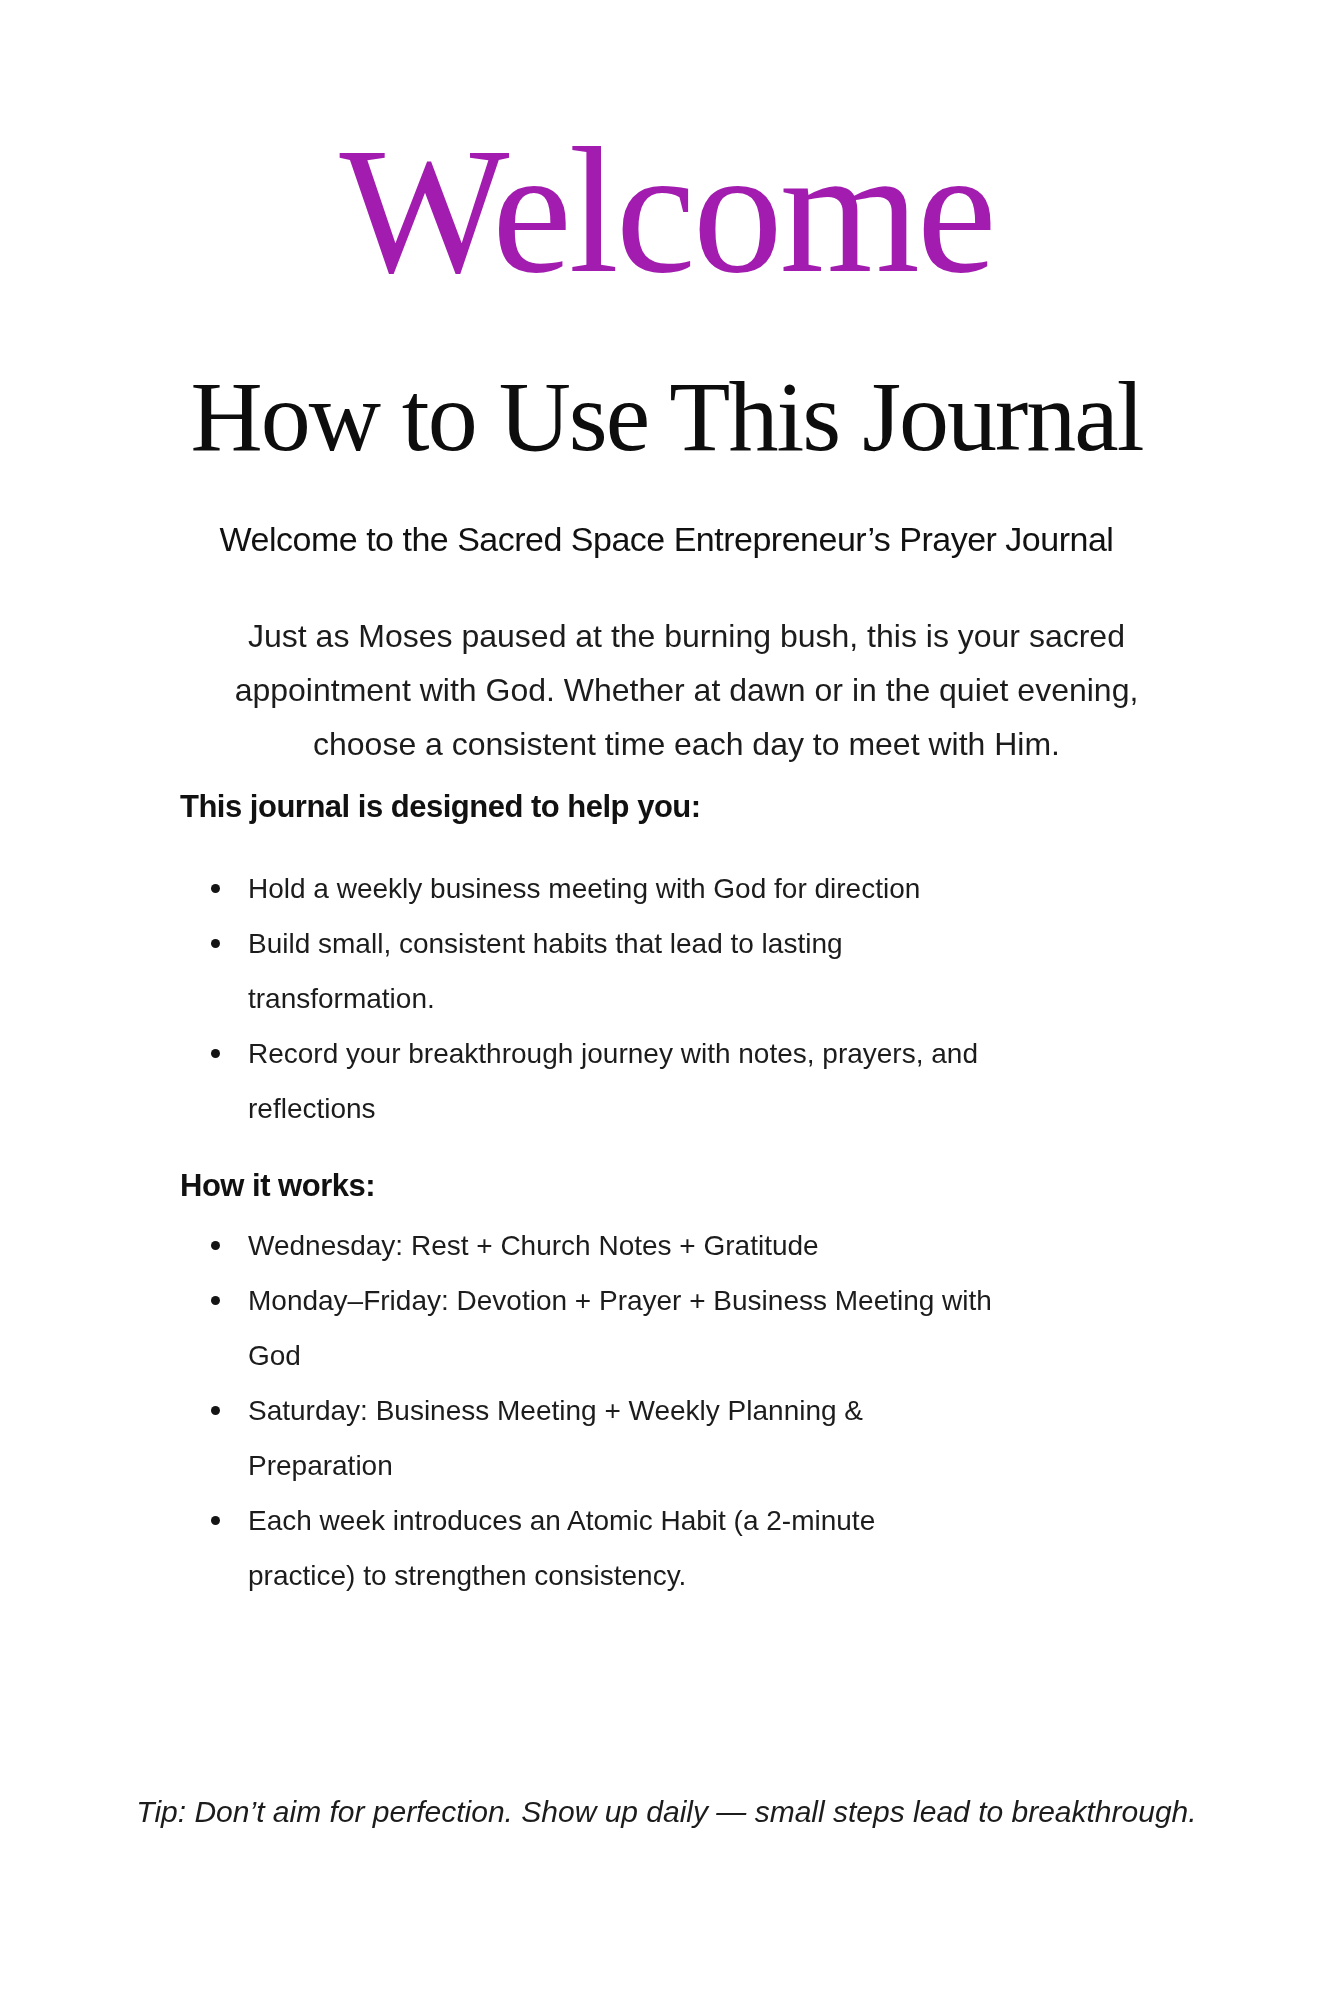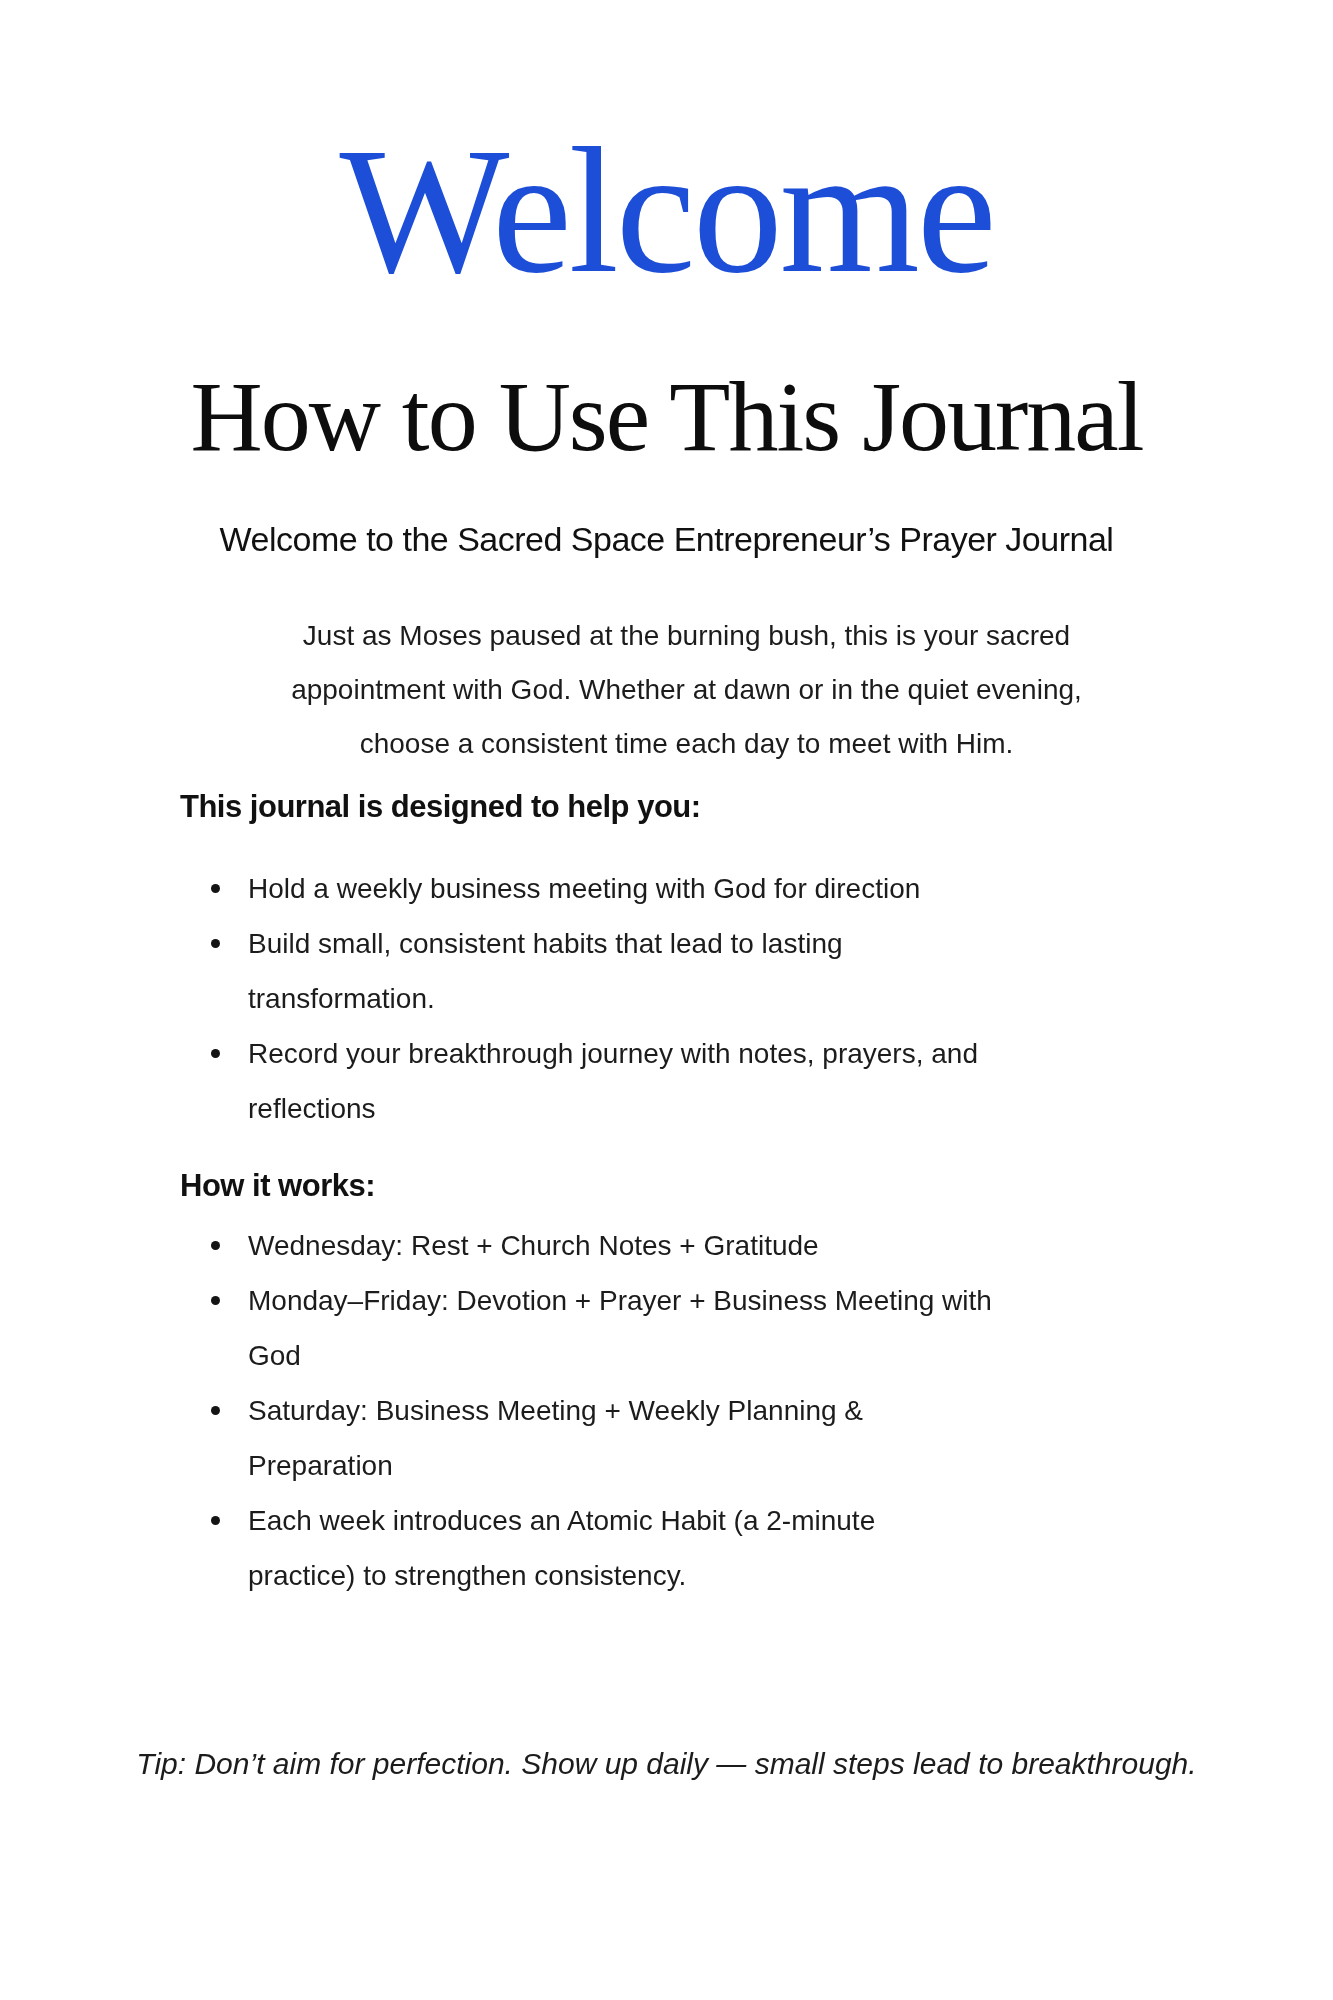--- a/index.html
+++ b/index.html
@@ -17,21 +17,21 @@
     color: #1c1c1c;
   }
   .title {
     margin: 118px 0 0 0;
     text-align: center;
     font-family: "Liberation Serif", serif;
     font-weight: 400;
     font-size: 180px;
     line-height: 185px;
     letter-spacing: -3px;
-    color: #1d4ed8;
+    color: #a21caf;
   }
   .subtitle {
     margin: 58px 0 0 0;
     text-align: center;
     font-family: "Liberation Serif", serif;
     font-weight: 400;
     font-size: 100px;
     line-height: 112px;
     letter-spacing: -2px;
     color: #0d0d0d;
@@ -41,21 +41,21 @@
     text-align: center;
     font-size: 34px;
     line-height: 40px;
     font-weight: 400;
     letter-spacing: -0.5px;
     color: #111111;
   }
   .intro-paragraph {
     margin: 50px 0 0 0;
     text-align: center;
-    font-size: 28px;
+    font-size: 32px;
     line-height: 54px;
     white-space: pre-line;
     color: #1c1c1c;
     padding-left: 40px;
   }
   .section-heading {
     margin: 0 0 0 180px;
     font-size: 31px;
     line-height: 36px;
     font-weight: 700;
@@ -84,21 +84,21 @@
     margin: 23px 28px 0 0;
   }
   .list-item-text {
     font-size: 28px;
     line-height: 55px;
     white-space: pre-line;
     color: #1c1c1c;
   }
   .tip {
     position: absolute;
-    top: 1742px;
+    top: 1790px;
     left: 0;
     width: 100%;
     margin: 0;
     text-align: center;
     font-style: italic;
     font-size: 30px;
     line-height: 44px;
     color: #1c1c1c;
   }
 </style>

